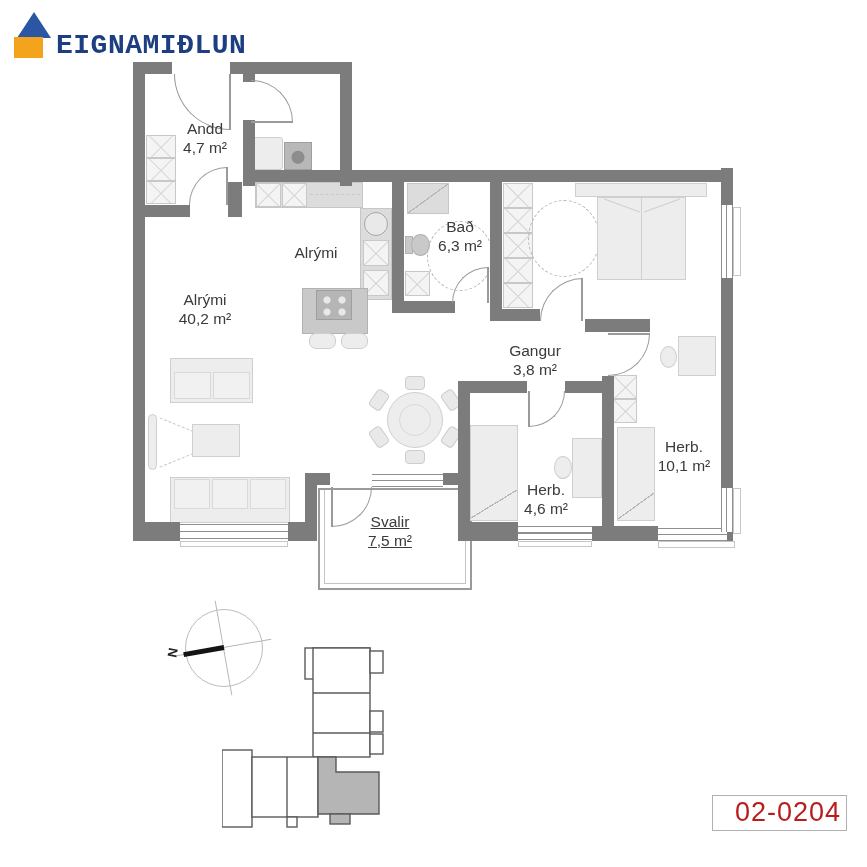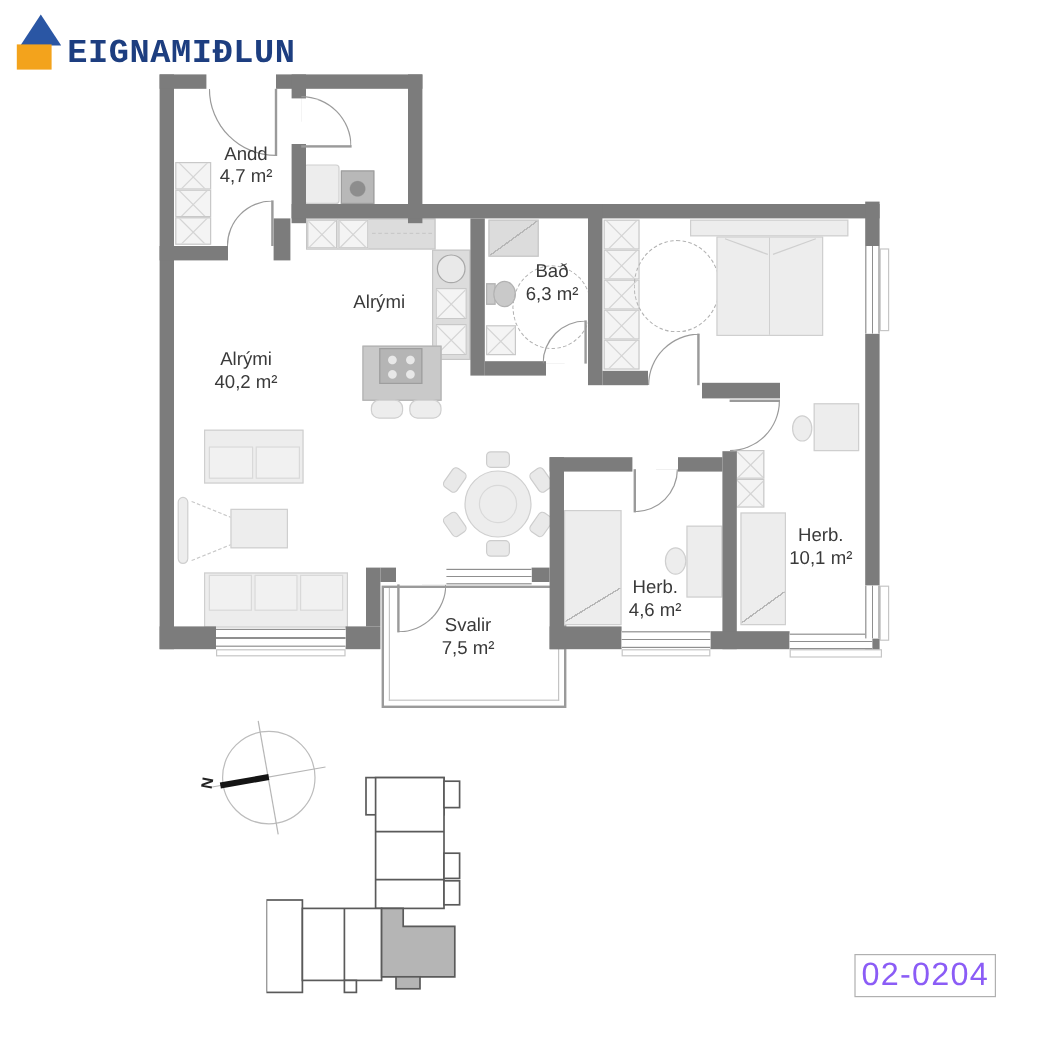--- a/index.html
+++ b/index.html
@@ -36,22 +36,22 @@
       radial-gradient(circle at 25px 9px,#e8e8e8 0 3.2px,transparent 4px),
       radial-gradient(circle at 10px 21px,#e8e8e8 0 3.2px,transparent 4px),
       radial-gradient(circle at 25px 21px,#e8e8e8 0 3.2px,transparent 4px);}
   .washer{position:absolute;background:#b8b8b8;border:1px solid #9e9e9e;box-sizing:border-box;
     background-image:radial-gradient(circle at 50% 55%,#8d8d8d 0 6px,transparent 7px);}
   .seamv{background-image:linear-gradient(to right,transparent calc(50% - .5px),#d0d0d0 calc(50% - .5px),#d0d0d0 calc(50% + .5px),transparent calc(50% + .5px));}
   .pline{position:absolute;height:0;border-top:1.5px solid #cfcfcf;}
   .chair{position:absolute;width:20px;height:14px;background:#e9e9e9;border:1px solid #cdcdcd;border-radius:4px;box-sizing:border-box;}
   .brand{font-family:Liberation Mono, monospace;font-weight:bold;font-size:28px;letter-spacing:.5px;color:#1d3e80;}
   .footer-name{font-size:22px;font-weight:bold;color:#1a1a1a;letter-spacing:.5px;text-align:right;}
-  .unit-box{position:absolute;border:1.5px solid #b0b0b0;text-align:center;font-size:27px;color:#8b5cf6;
-    letter-spacing:1px;line-height:33px;background:#fff;}
+  .unit-box{position:absolute;border:1.5px solid #b0b0b0;text-align:center;font-size:27px;color:#b91c1c;
+    letter-spacing:1px;line-height:33px;background:#fff;padding-left:17px;}
 </style>
 </head>
 <body>
 
 <div class="stage">
 
   <div class="abs" style="left:12px;top:12px;width:260px;height:50px;">
     <div class="abs" style="left:5px;top:0;width:0;height:0;border-left:17px solid transparent;border-right:17px solid transparent;border-bottom:26px solid #2a56a4;"></div>
     <div class="abs" style="left:2px;top:25px;width:29px;height:21px;background:#f3a31c;"></div>
     <div class="abs brand" style="left:44px;top:18px;">EIGNAMIÐLUN</div>
@@ -196,29 +196,33 @@
     <div>Alrými</div>
   </div>
   <div class="lbl" style="left:415px;top:218px;">
     <div>Bað</div>
     <div>6,3 m²</div>
   </div>
   <div class="lbl" style="left:160px;top:291px;">
     <div>Alrými</div>
     <div>40,2 m²</div>
   </div>
+  <div class="lbl" style="left:490px;top:342px;">
+    <div>Gangur</div>
+    <div>3,8 m²</div>
+  </div>
   <div class="lbl" style="left:501px;top:481px;">
     <div>Herb.</div>
     <div>4,6 m²</div>
   </div>
   <div class="lbl" style="left:639px;top:438px;">
     <div>Herb.</div>
     <div>10,1 m²</div>
   </div>
-  <div class="lbl" style="left:345px;top:513px;">
+  <div class="lbl" style="left:345px;top:513px;text-decoration:underline;">
     <div>Svalir</div>
     <div>7,5 m²</div>
   </div>
 
   <div class="abs" style="left:160px;top:595px;width:140px;height:110px;">
     <div class="abs" style="left:25px;top:14px;width:78px;height:78px;border:1px solid #bcbcbc;border-radius:50%;box-sizing:border-box;"></div>
     <div class="abs" style="left:63px;top:5px;width:1px;height:96px;background:#b6b6b6;transform:rotate(-10deg);"></div>
     <div class="abs" style="left:16px;top:52px;width:96px;height:1px;background:#b6b6b6;transform:rotate(-10deg);"></div>
     <div class="abs" style="left:23px;top:50px;width:41px;height:5px;background:#141414;transform:rotate(-10deg);transform-origin:right center;"></div>
     <div class="abs" style="left:8px;top:50px;font-size:13px;font-weight:bold;color:#222;transform:rotate(-80deg);">N</div>

